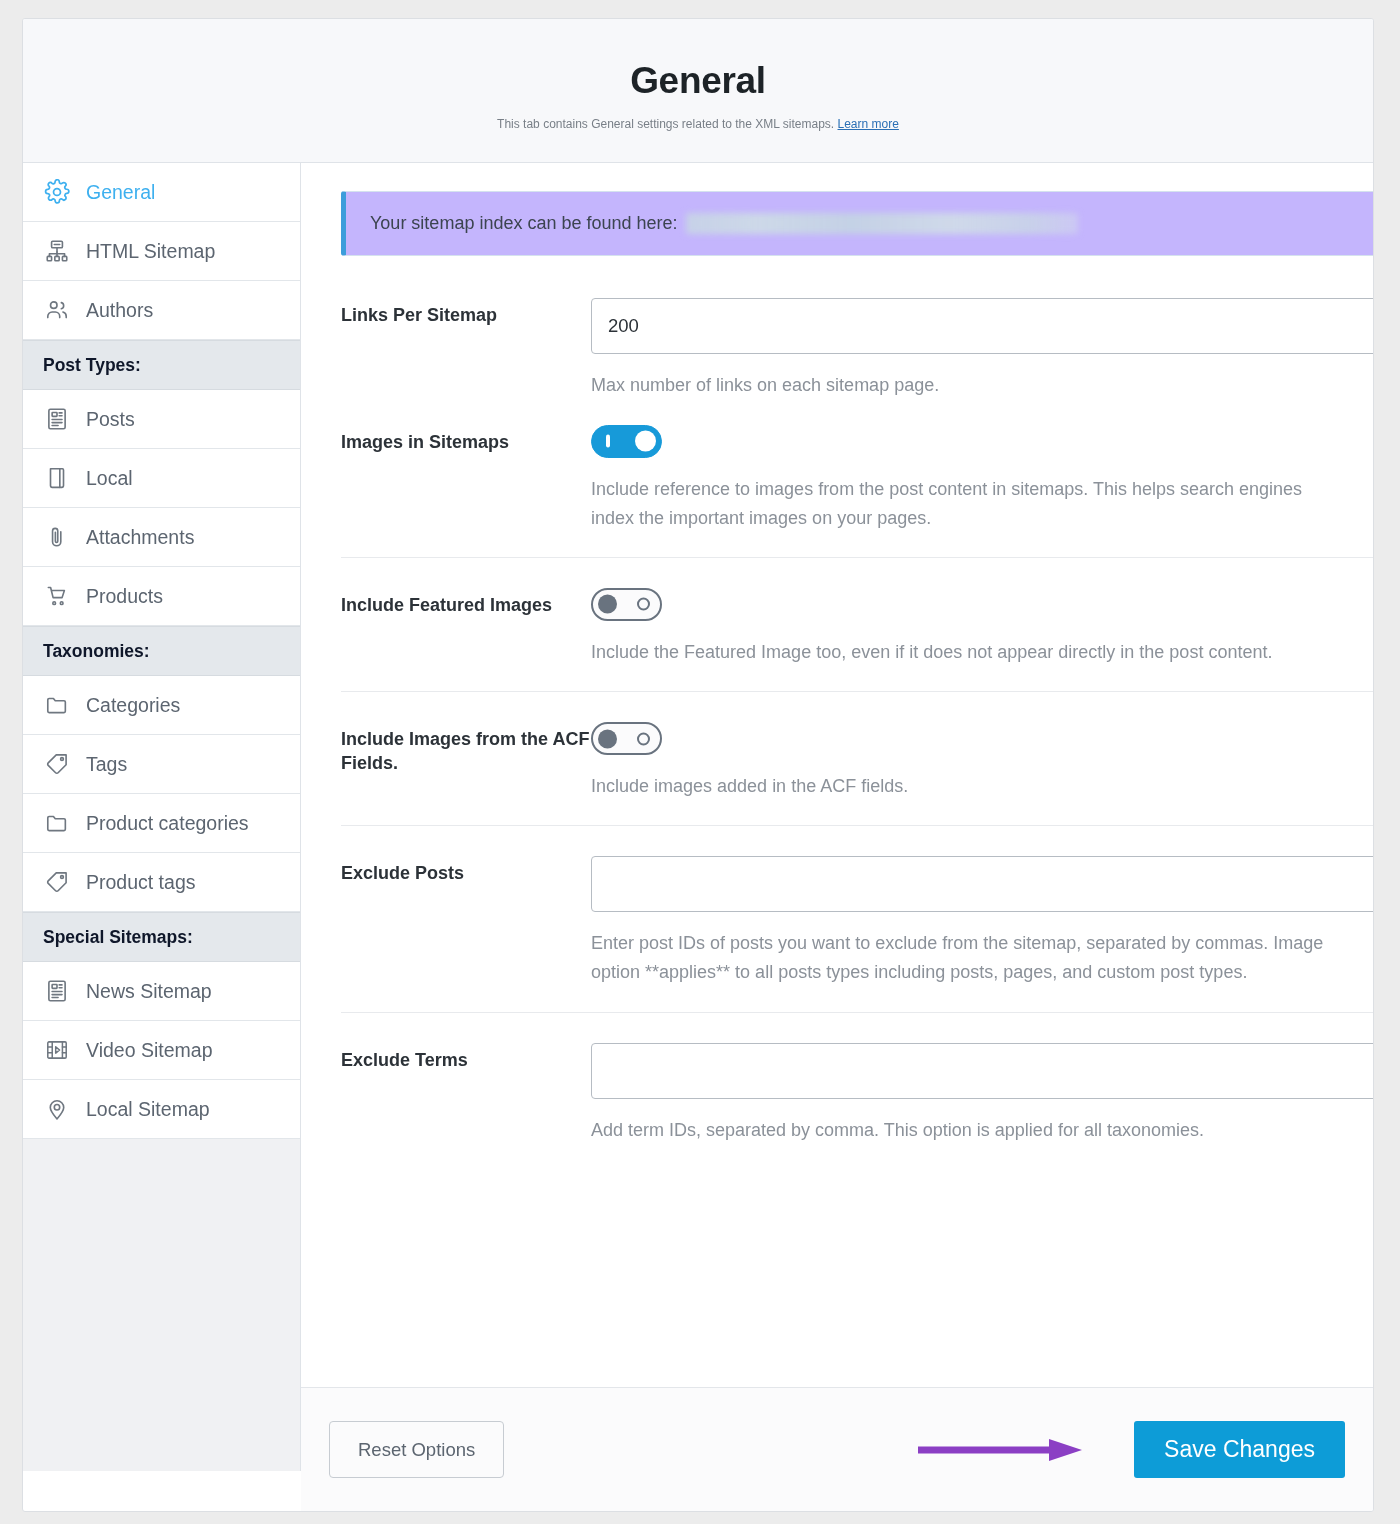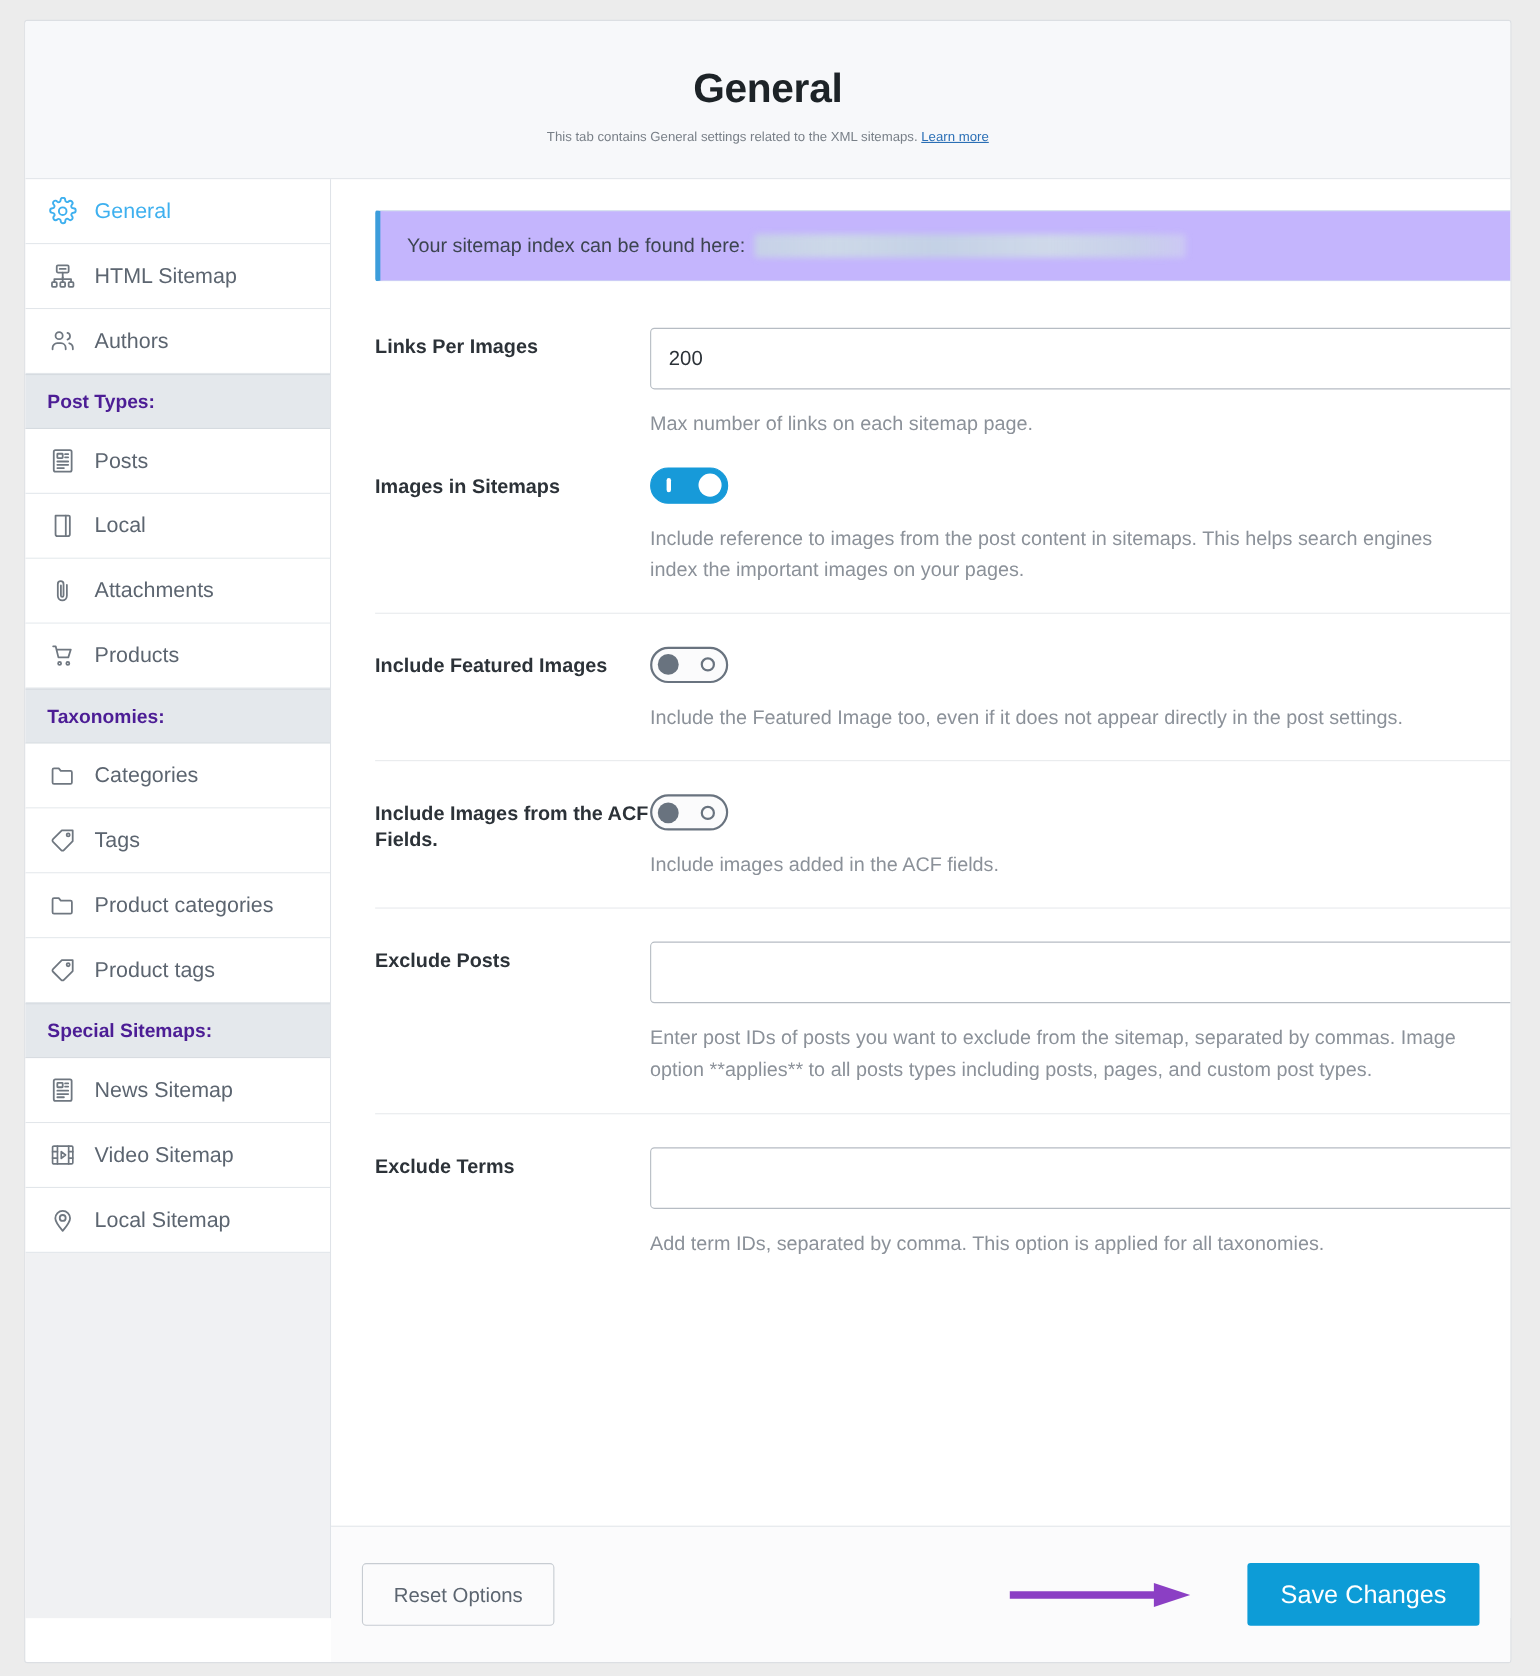--- a/index.html
+++ b/index.html
@@ -98,21 +98,21 @@
   .nav-section {
     background: #e4e8ec;
     border-bottom: 1px solid #d6dbe0;
     border-top: 1px solid #d6dbe0;
     height: 50px;
     display: flex;
     align-items: center;
     padding: 0 20px;
     font-size: 17.5px;
     font-weight: 700;
-    color: #4c1d95;
+    color: #0f172a;
   }
 
   
   .content {
     flex: 1 1 auto;
     background: #ffffff;
     padding: 28px 20px 0 40px;
     position: relative;
   }
 
@@ -478,40 +478,40 @@
       </nav>
 
       <section class="content">
 
         <div class="notice">
           <span>Your sitemap index can be found here:</span>
           <span class="blurred-url"></span>
         </div>
 
         <div class="field-row">
-          <div class="field-label">Links Per Images</div>
+          <div class="field-label">Links Per Sitemap</div>
           <div class="field-control">
             <input class="text-input" type="text" value="200" style="">
             <p class="help">Max number of links on each sitemap page.</p>
           </div>
         </div>
 
         <div class="field-row sep">
           <div class="field-label">Images in Sitemaps</div>
           <div class="field-control">
             <span class="toggle on"></span>
             <p class="help">Include reference to images from the post content in sitemaps. This helps search engines index the important images on your pages.</p>
           </div>
         </div>
 
         <div class="field-row sep">
           <div class="field-label">Include Featured Images</div>
           <div class="field-control">
             <span class="toggle off"></span>
-            <p class="help">Include the Featured Image too, even if it does not appear directly in the post settings.</p>
+            <p class="help">Include the Featured Image too, even if it does not appear directly in the post content.</p>
           </div>
         </div>
 
         <div class="field-row sep">
           <div class="field-label">Include Images from the ACF Fields.</div>
           <div class="field-control">
             <span class="toggle off"></span>
             <p class="help">Include images added in the ACF fields.</p>
           </div>
         </div>

